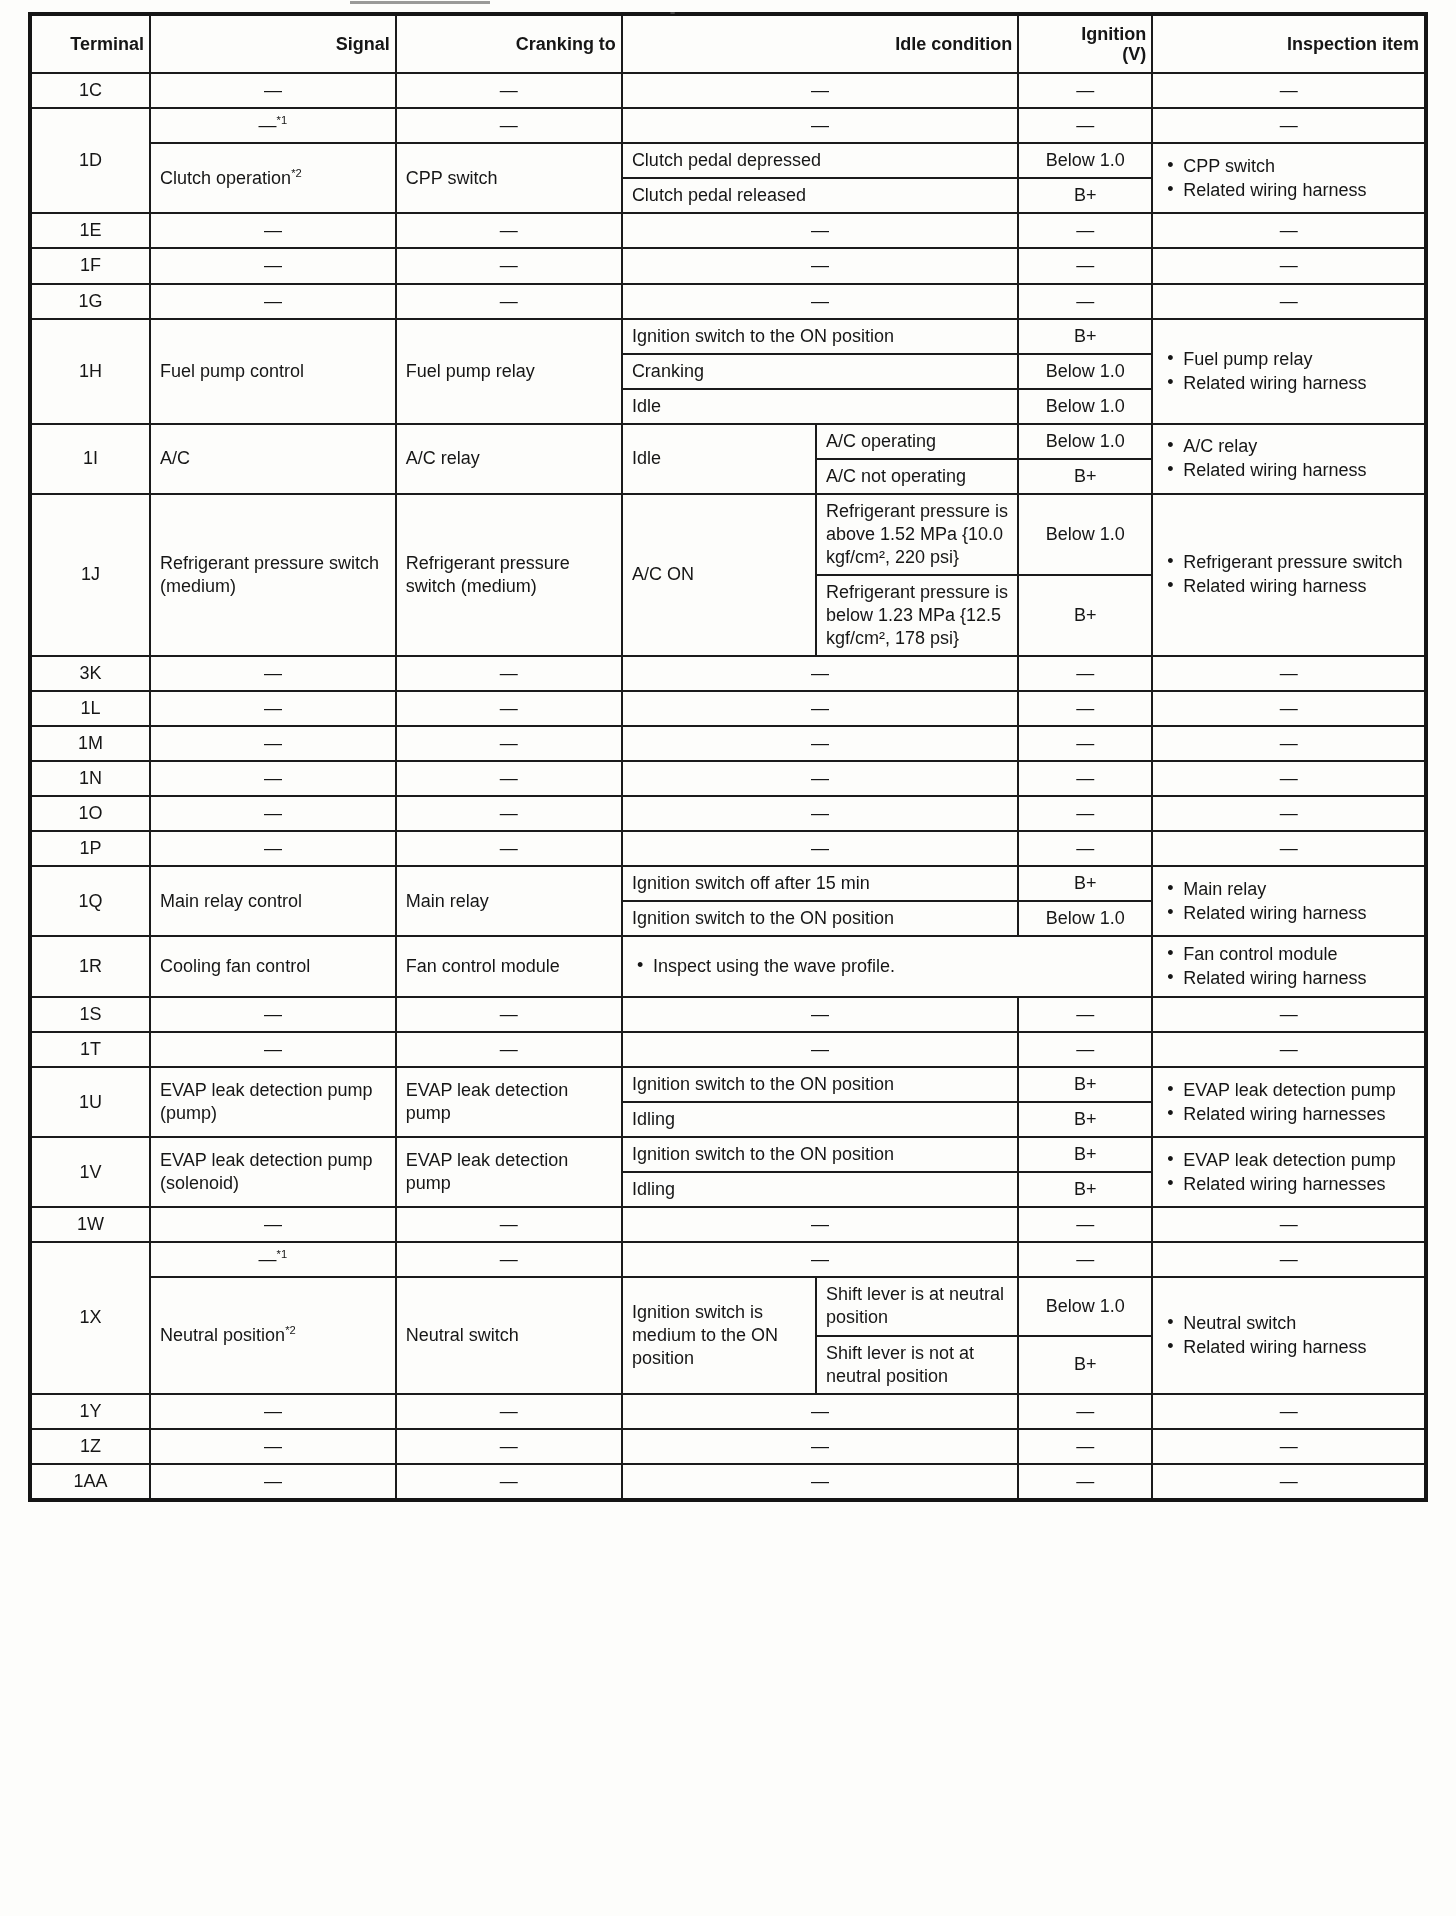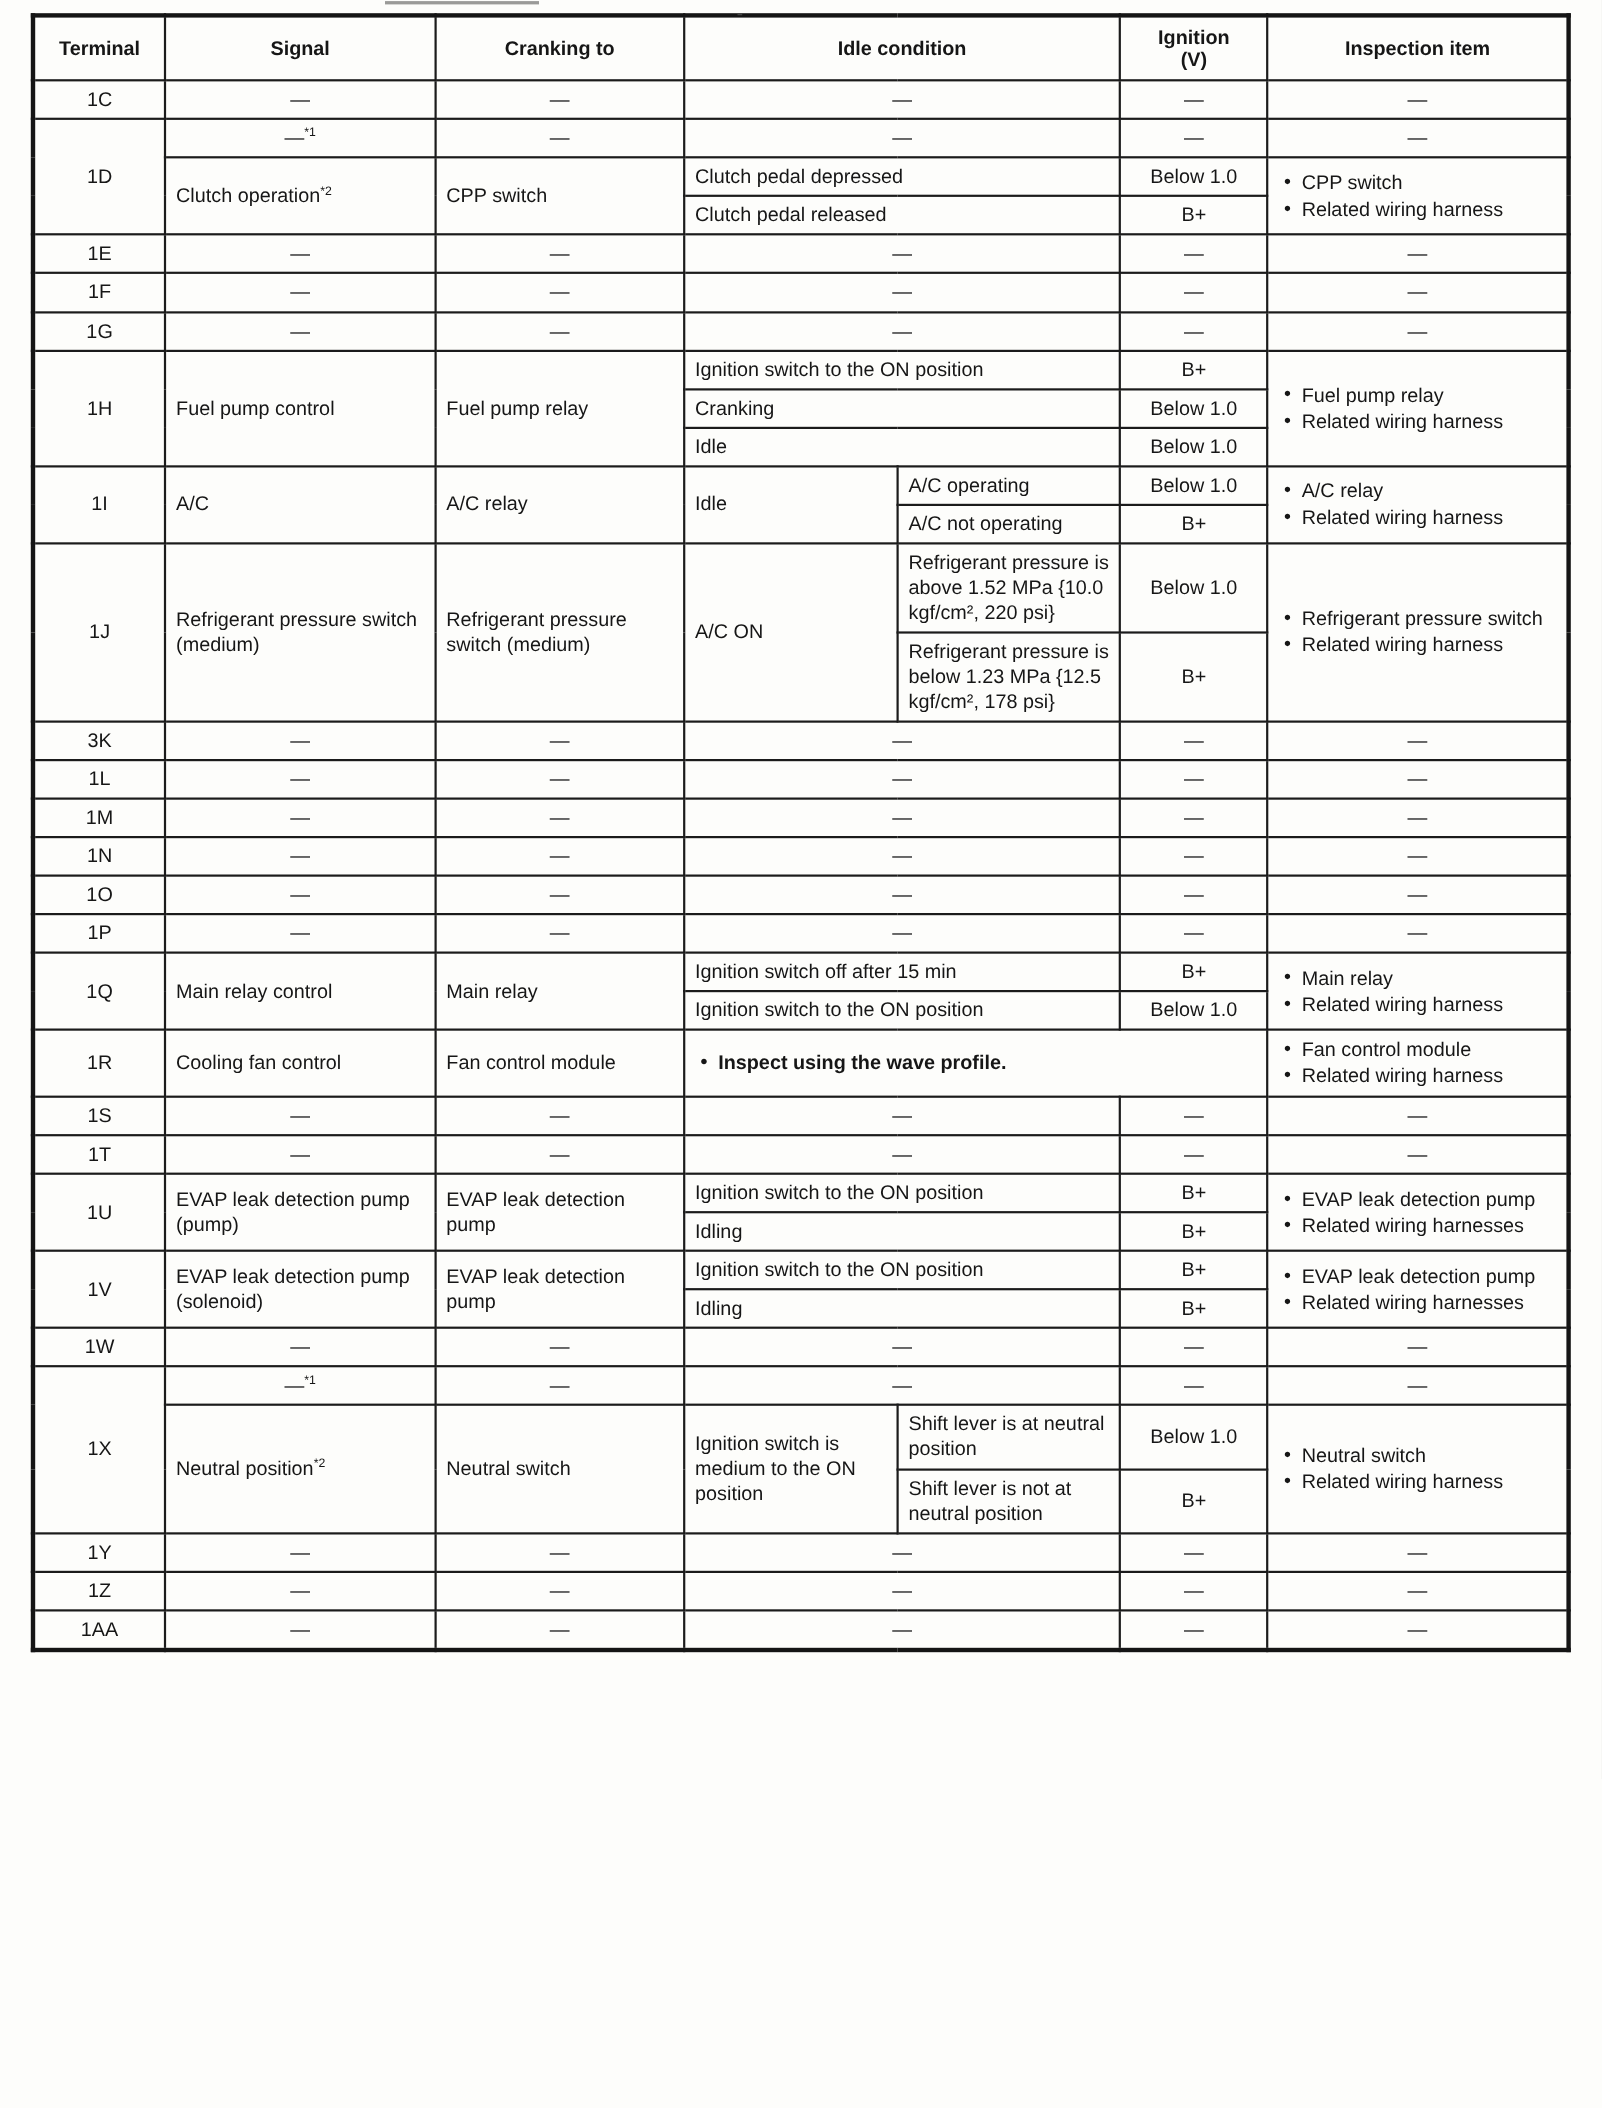--- a/index.html
+++ b/index.html
@@ -33,26 +33,26 @@
     line-height: 1.28;
   }
   .tv-table th, .tv-table td {
     border: 2px solid #1b1b1b;
     padding: 5px 9px;
     vertical-align: middle;
     height: 34px;
   }
   .tv-table th {
     font-weight: 700;
-    text-align: center;
+    text-align: right;
     padding: 8px 5px;
   }
   td.c { text-align: center; }
   .prewrap { white-space: pre-line; line-height: 1.12; }
-  .vtop { vertical-align: top; padding-top: 8px; font-weight: bold; }
+  .vtop { vertical-align: top; padding-top: 8px; }
   ul.bullets { list-style: none; margin: 0; padding: 0; }
   ul.bullets li { position: relative; padding-left: 21px; margin: 1px 0; }
   ul.bullets li::before { content: "•"; position: absolute; left: 5px; top: -1px; }
   sup { font-size: 0.62em; vertical-align: super; line-height: 0; }
 </style>
 </head>
 <body>
 
 <div class="page">
   <div class="artifact-line"></div>

